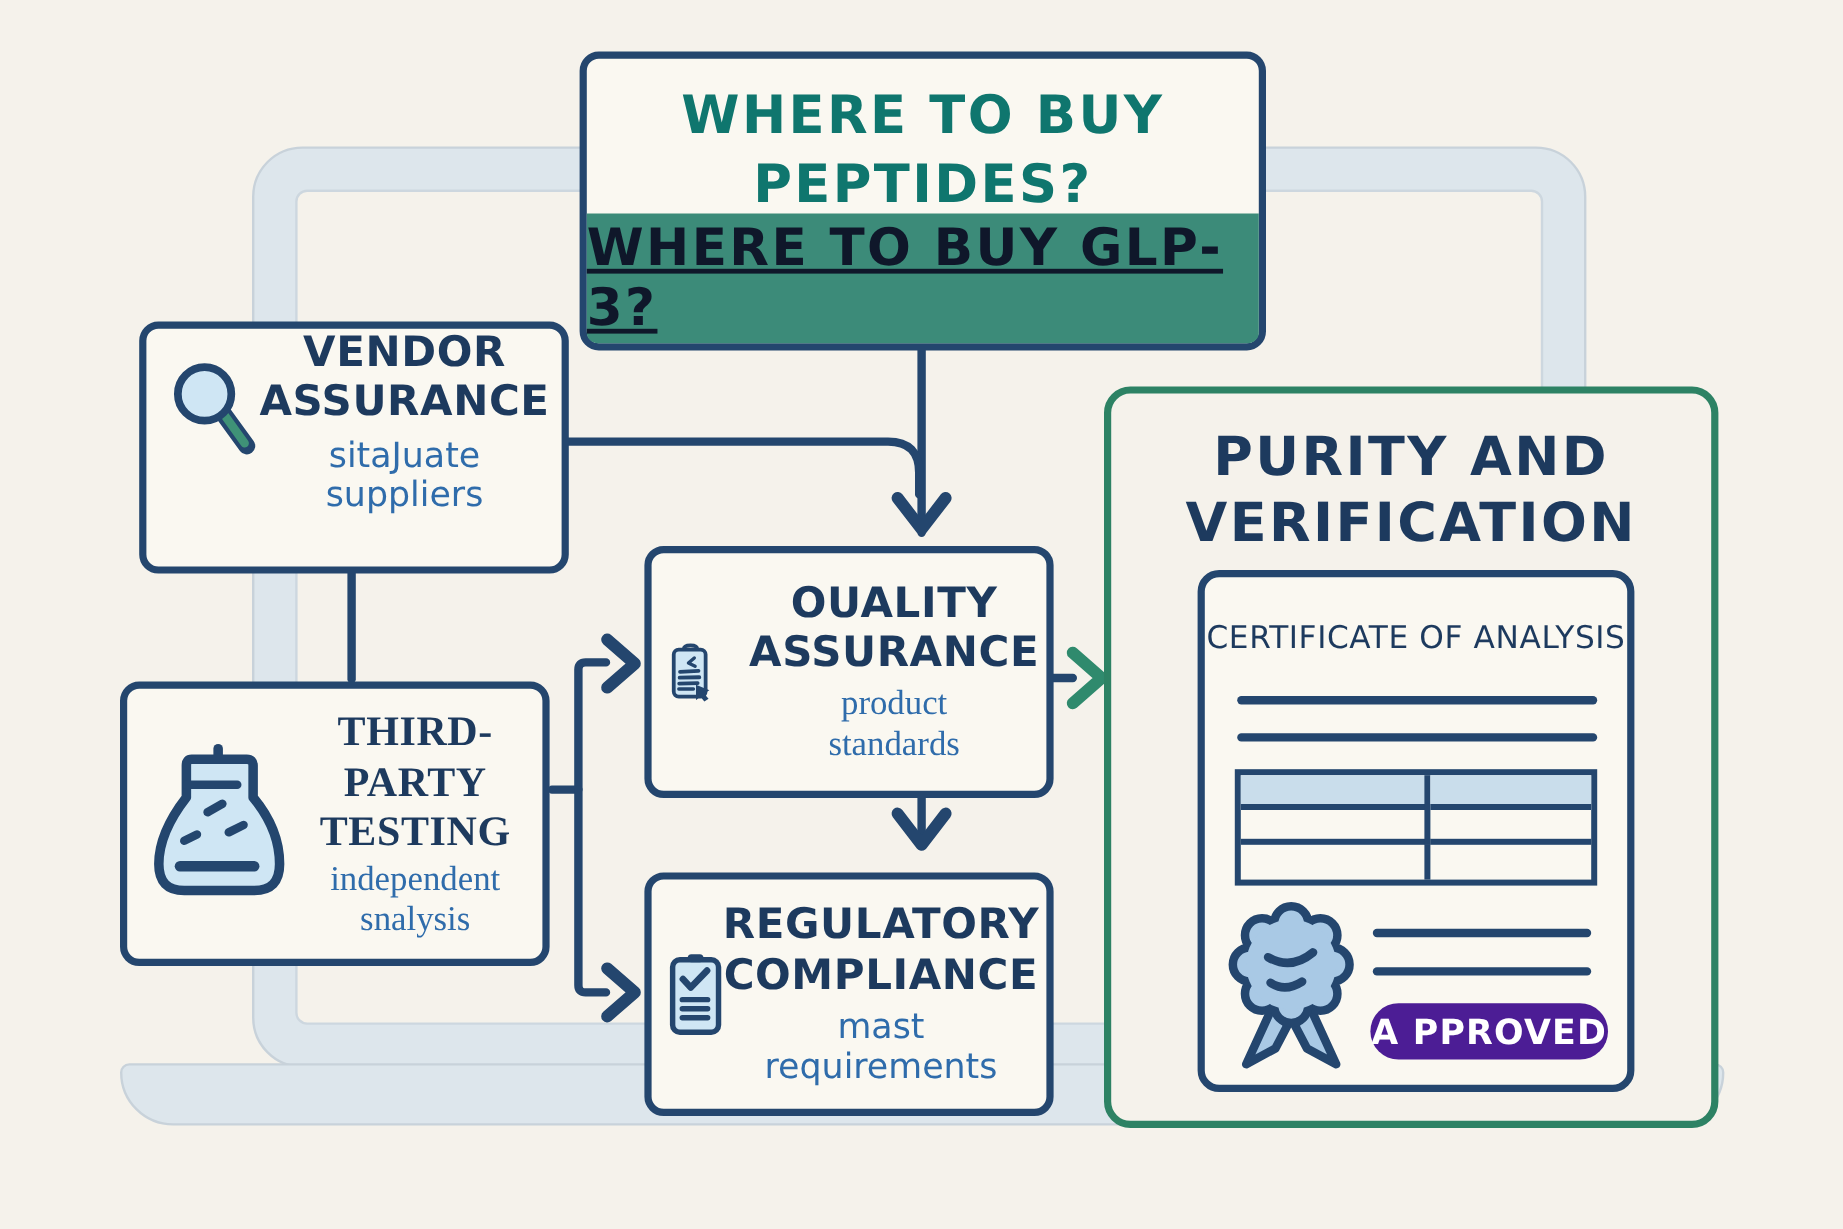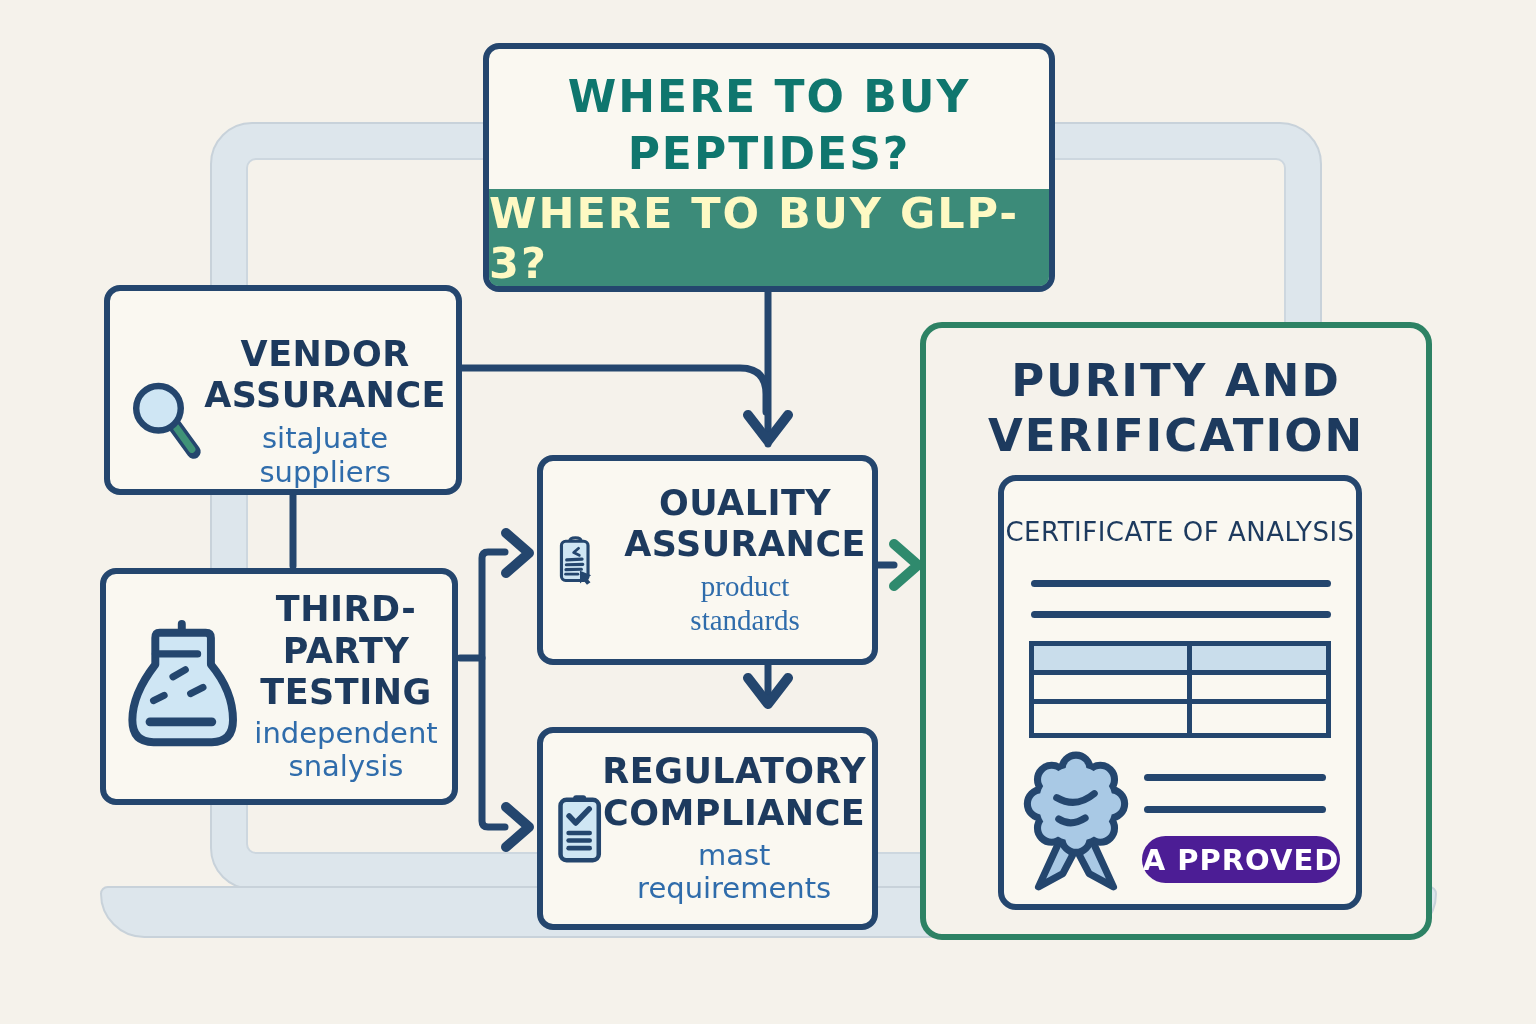--- a/index.html
+++ b/index.html
@@ -41,29 +41,29 @@
   .box-sub{font-weight:500;color:#2f6cab;line-height:1.15;}
 
   
   .top-box{left:483px;top:43px;width:572px;height:249px;}
   .top-title{
     position:absolute;top:0;left:0;right:0;height:152px;
     display:flex;flex-direction:column;justify-content:center;align-items:center;
     font-weight:700;font-size:44px;color:#0f766e;letter-spacing:2px;line-height:1.3;
   }
   .top-banner{
-    position:absolute;bottom:0;left:0;right:0;height:97px;
+    position:absolute;bottom:0;left:0;right:0;height:108px;
     background:#3c8b79;border-radius:0 0 9px 9px;
     display:flex;align-items:center;justify-content:center;
-    color:#fef9c3;font-weight:700;font-size:43px;letter-spacing:2px;
-  }
-
-  
-  .vendor-box{left:104px;top:268px;width:358px;height:210px;display:flex;align-items:flex-end;padding:0 10px 0 18px;margin-top:17px;}
-  .third-box{left:100px;top:568px;width:358px;height:237px;display:flex;align-items:center;padding:0 8px 0 14px;}
+    color:#0f172a;font-weight:700;font-size:43px;letter-spacing:2px;text-decoration:underline;
+  }
+
+  
+  .vendor-box{left:116px;top:268px;width:358px;height:210px;display:flex;align-items:flex-start;padding:0 10px 0 18px;}
+  .third-box{left:100px;top:568px;width:358px;height:237px;display:flex;align-items:center;padding:0 8px 0 14px;font-family:Liberation Serif, serif;}
   .qa-box{left:537px;top:455px;width:341px;height:210px;display:flex;align-items:center;padding:0 6px 0 16px;gap:32px;}
   .reg-box{left:537px;top:727px;width:341px;height:203px;display:flex;align-items:center;padding:0 6px 0 14px;}
   .flow-text{flex:1;text-align:center;}
   .fs-title-lg{font-size:35px;}
   .fs-sub{font-size:29px;}
 
   
   .purity-panel{
     left:920px;top:322px;width:512px;height:618px;
     background:#f5f2eb;border:6px solid #2d8264;border-radius:22px;

